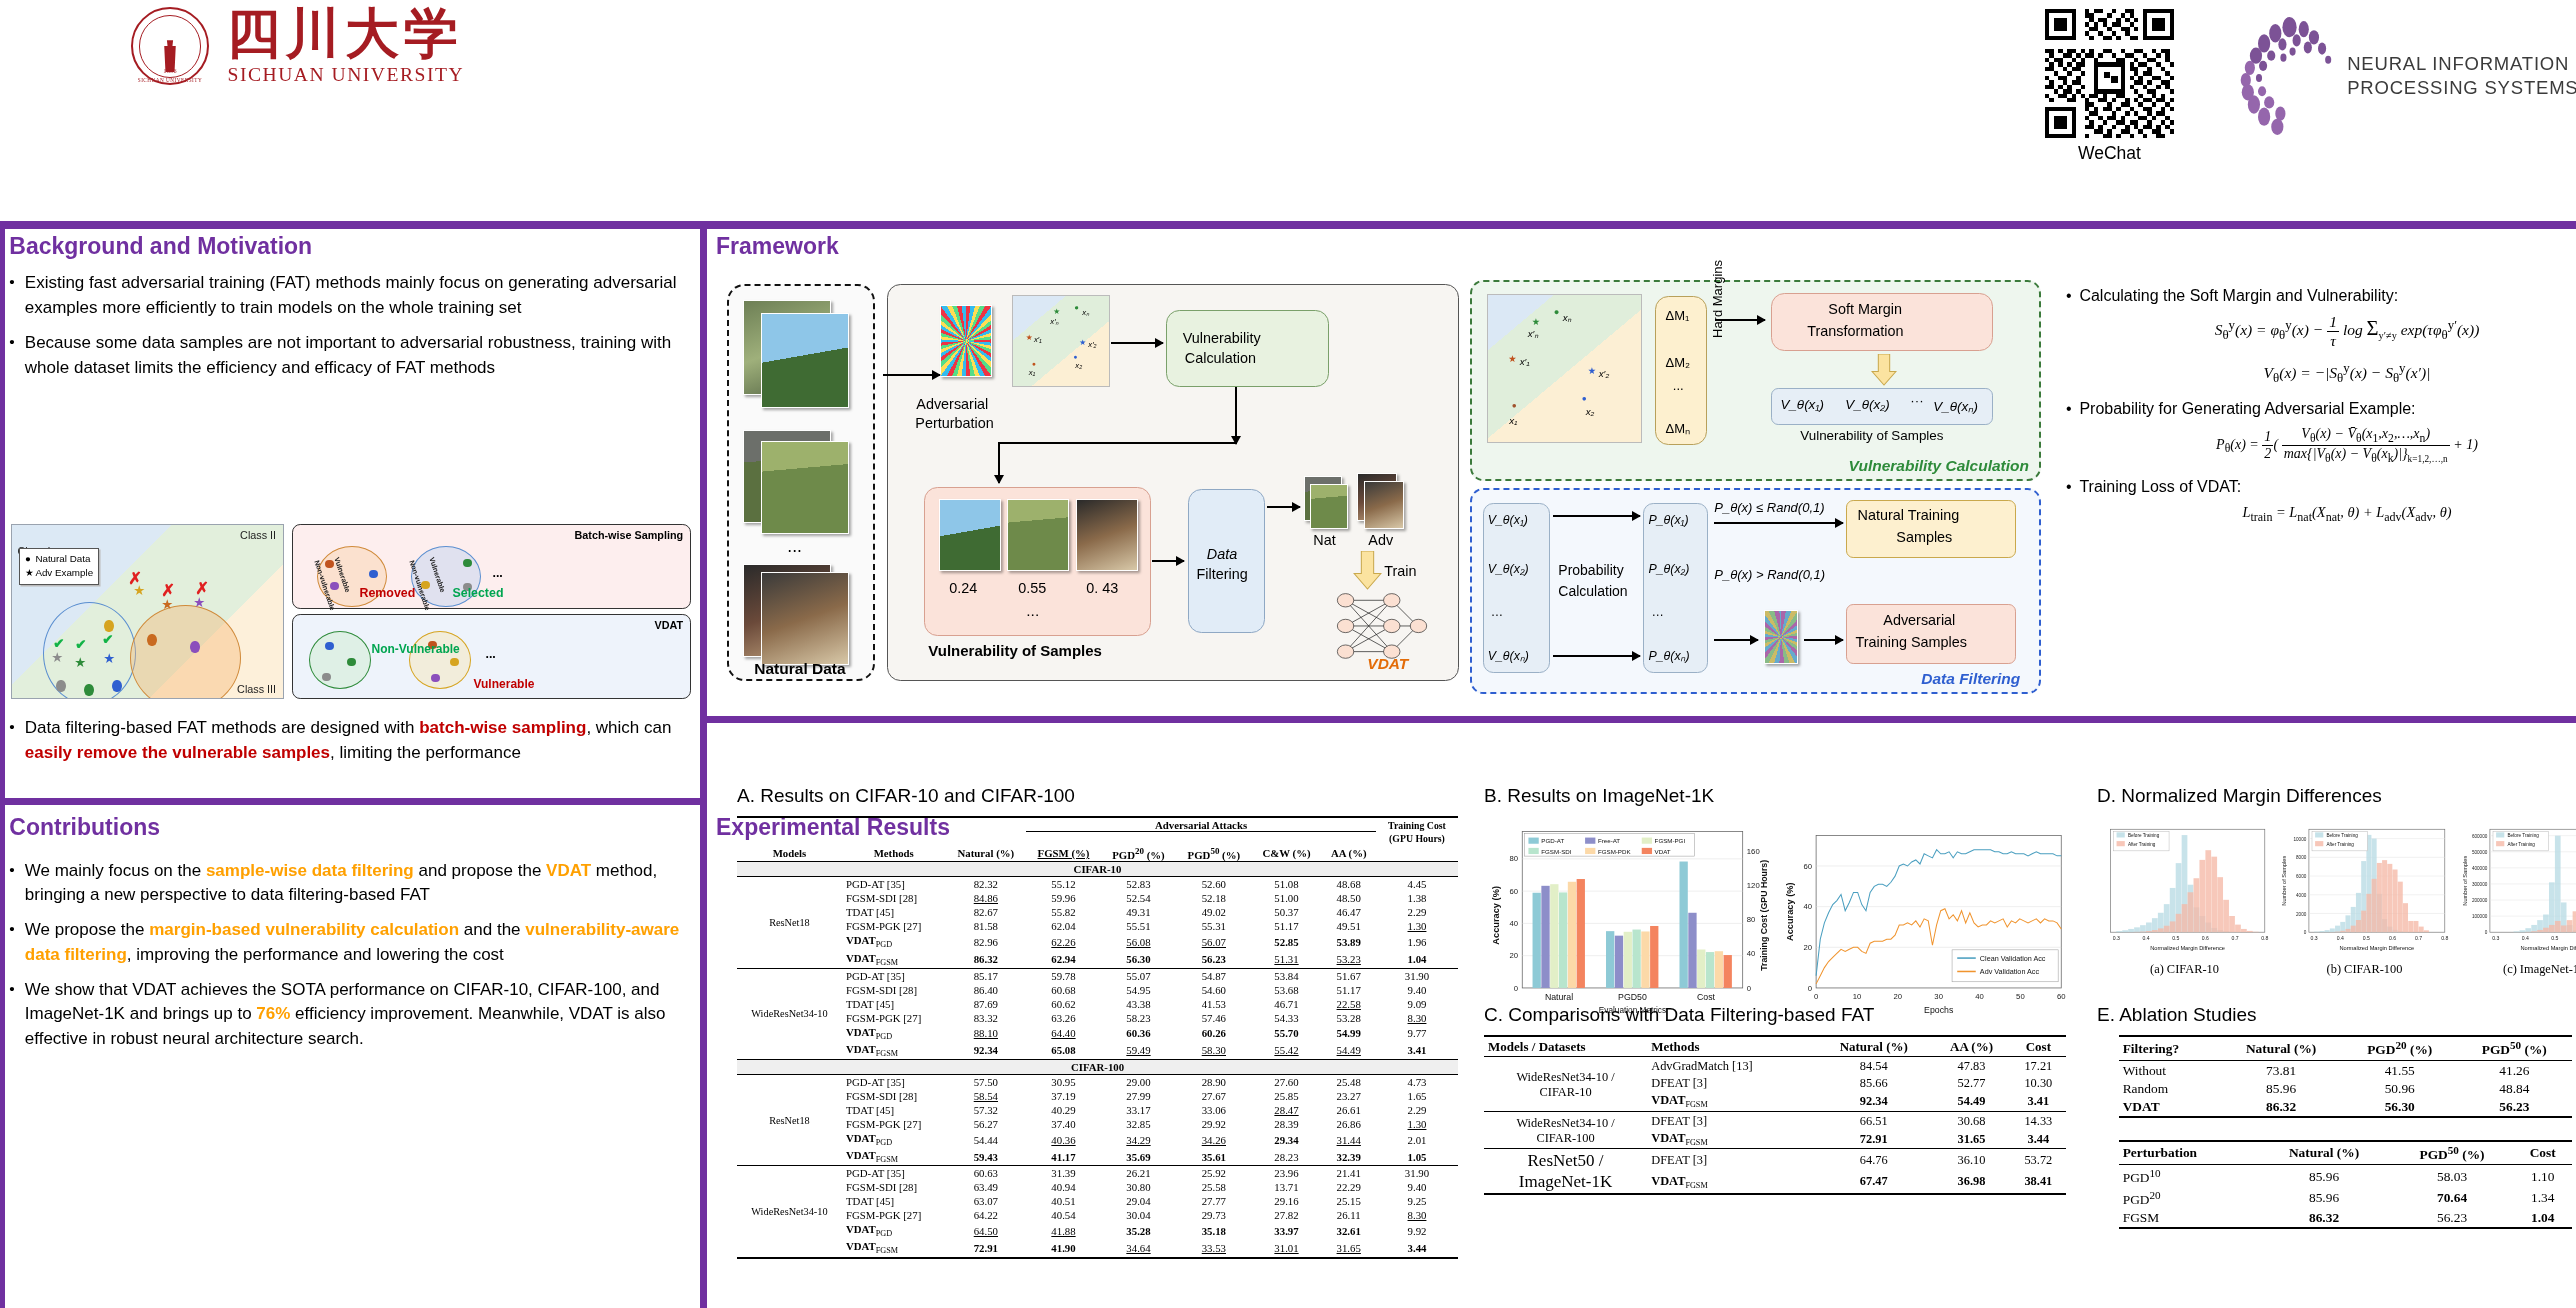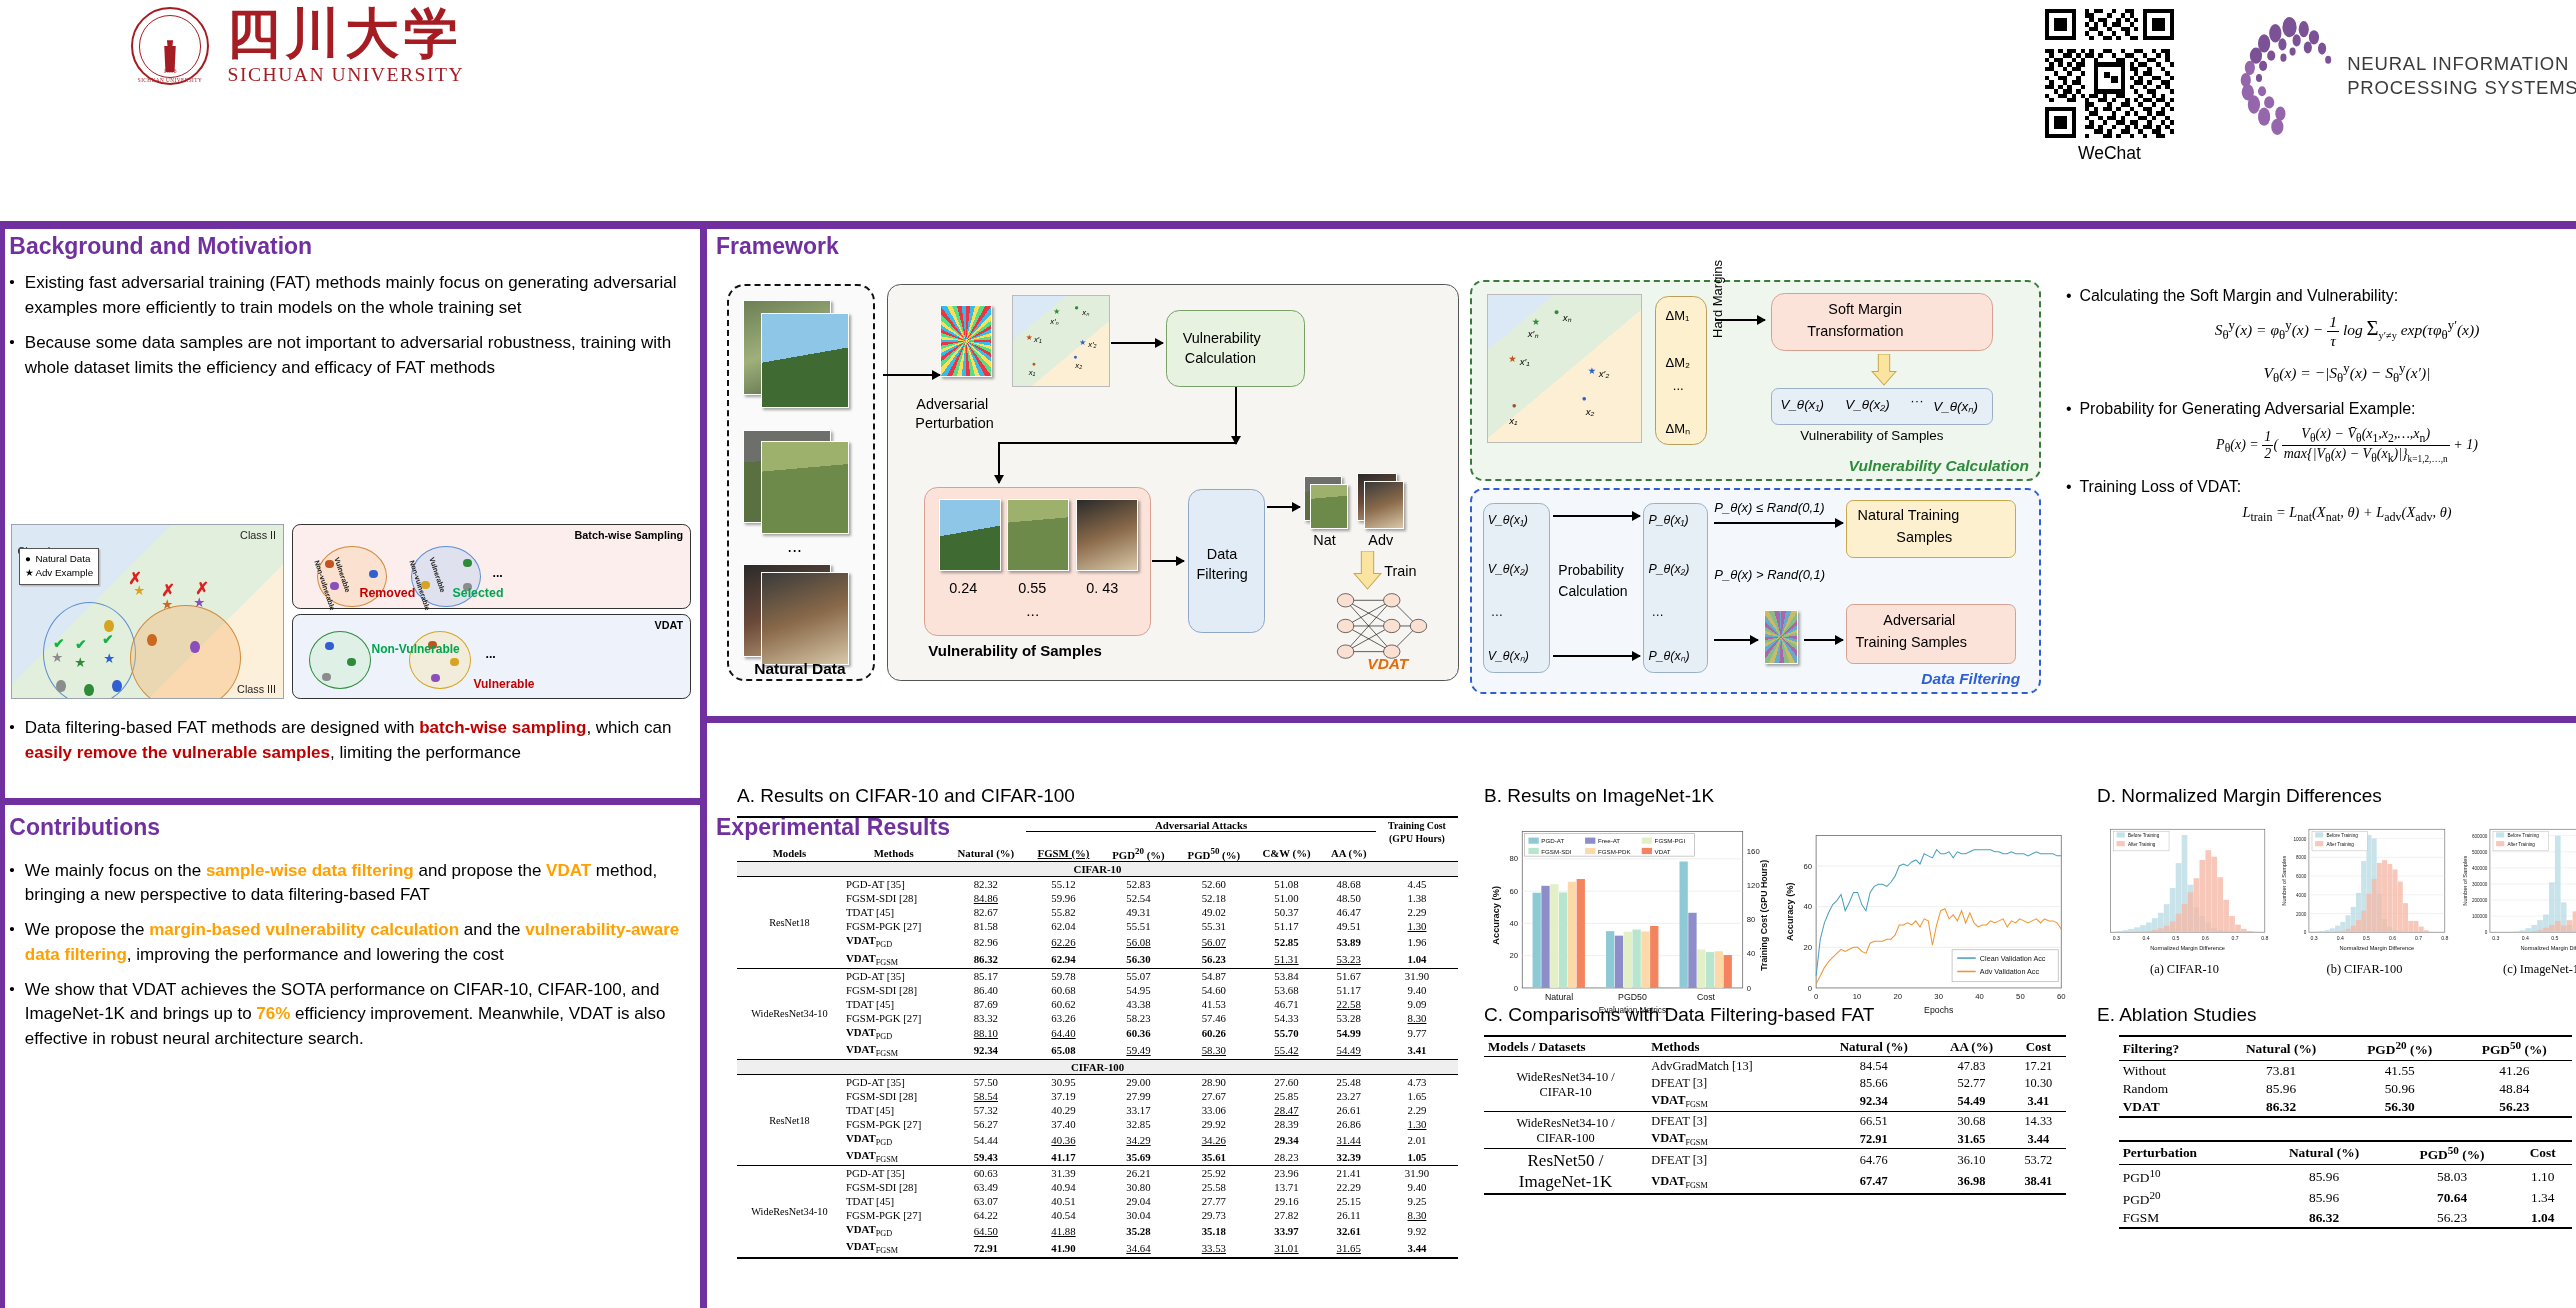--- a/index.html
+++ b/index.html
@@ -515,42 +515,42 @@
         <span style="position:absolute;left:20.6px;top:39px;font-size:7.7px;font-style:italic;">x′₁</span>
         <span style="position:absolute;left:66px;top:42px;color:#2f5fd0;font-size:7.7px;">★</span>
         <span style="position:absolute;left:75px;top:44px;font-size:7.7px;font-style:italic;">x′₂</span>
         <span style="position:absolute;left:18.5px;top:64px;color:#c0531e;font-size:6.7px;">●</span>
         <span style="position:absolute;left:15.5px;top:72px;font-size:7.7px;font-style:italic;">x₁</span>
         <span style="position:absolute;left:60px;top:57px;color:#2f5fd0;font-size:6.7px;">●</span>
         <span style="position:absolute;left:62px;top:65px;font-size:7.7px;font-style:italic;">x₂</span>
       </div>
 
       <div class="arrow-h" style="left:223px;top:57px;width:52px;"></div>
-      <div class="fwbox roundbox" style="left:278px;top:25px;width:139px;height:77px;background:#e8f2e0;border:1.5px solid #7aa06a;">
+      <div class="fwbox roundbox" style="left:278px;top:25px;width:163px;height:77px;background:#e8f2e0;border:1.5px solid #7aa06a;">
         <div class="lbl" style="left:15.5px;top:18.5px;">Vulnerability</div>
         <div class="lbl" style="left:17.5px;top:39px;">Calculation</div>
       </div>
       <div class="arrow-v" style="left:347px;top:102px;height:57px;background:#000;"></div>
       <div style="position:absolute;left:110px;top:157px;width:238px;height:2.1px;background:#000;"></div>
       <div class="arrow-v" style="left:110px;top:157px;height:41px;"></div>
 
       <div class="fwbox roundbox" style="left:36px;top:202px;width:227px;height:149px;background:#fbe3da;border:1.5px solid #d8a090;">
         <div class="imgthumb" style="left:13.4px;top:11.3px;width:62px;height:72px;background:linear-gradient(170deg,#8ec6e8 0 45%,#3f6b33 45% 100%);"></div>
         <div class="imgthumb" style="left:82px;top:11.3px;width:62px;height:72px;background:linear-gradient(175deg,#9db16c 0 30%,#6e8a4a 30% 100%);"></div>
         <div class="imgthumb" style="left:151px;top:11.3px;width:62px;height:72px;background:linear-gradient(160deg,#2a2a2a,#8a6a4a,#d8c8a8);"></div>
         <div class="lbl" style="left:24px;top:92px;">0.24</div>
         <div class="lbl" style="left:93px;top:92px;">0.55</div>
         <div class="lbl" style="left:161px;top:92px;">0. 43</div>
         <div class="lbl" style="left:101px;top:114px;font-size:15.5px;">...</div>
       </div>
       <div class="lbl lbl-b" style="left:40px;top:357px;font-size:15px;">Vulnerability of Samples</div>
 
       <div class="arrow-h" style="left:264px;top:275px;width:32px;"></div>
       <div class="fwbox roundbox" style="left:300px;top:204px;width:77px;height:144px;background:#e1ecf7;border:1.5px solid #8fa8c4;">
-        <div class="lbl" style="left:17.5px;top:56px;">Data</div>
+        <div class="lbl" style="left:17.5px;top:56px;font-style:italic;">Data</div>
         <div class="lbl" style="left:7.2px;top:76px;">Filtering</div>
       </div>
 
       <div class="arrow-h" style="left:379px;top:221px;width:33px;"></div>
       <div class="imgthumb" style="left:416px;top:191px;width:38px;height:45px;background:linear-gradient(175deg,#6c6f6a 0 32%,#5b7040 32% 100%);"></div>
       <div class="imgthumb" style="left:422px;top:199px;width:38px;height:45px;background:linear-gradient(175deg,#9db16c 0 30%,#6e8a4a 30% 100%);"></div>
       <div class="imgthumb" style="left:469px;top:188px;width:40px;height:48px;background:linear-gradient(160deg,#2a2a2a,#6b4a3a,#c2a37e);"></div>
       <div class="imgthumb" style="left:476px;top:196px;width:40px;height:48px;background:linear-gradient(160deg,#3a3a3a,#8a6a4a,#d8c8a8);"></div>
       <div class="lbl" style="left:425px;top:247px;">Nat</div>
       <div class="lbl" style="left:480px;top:247px;">Adv</div>

